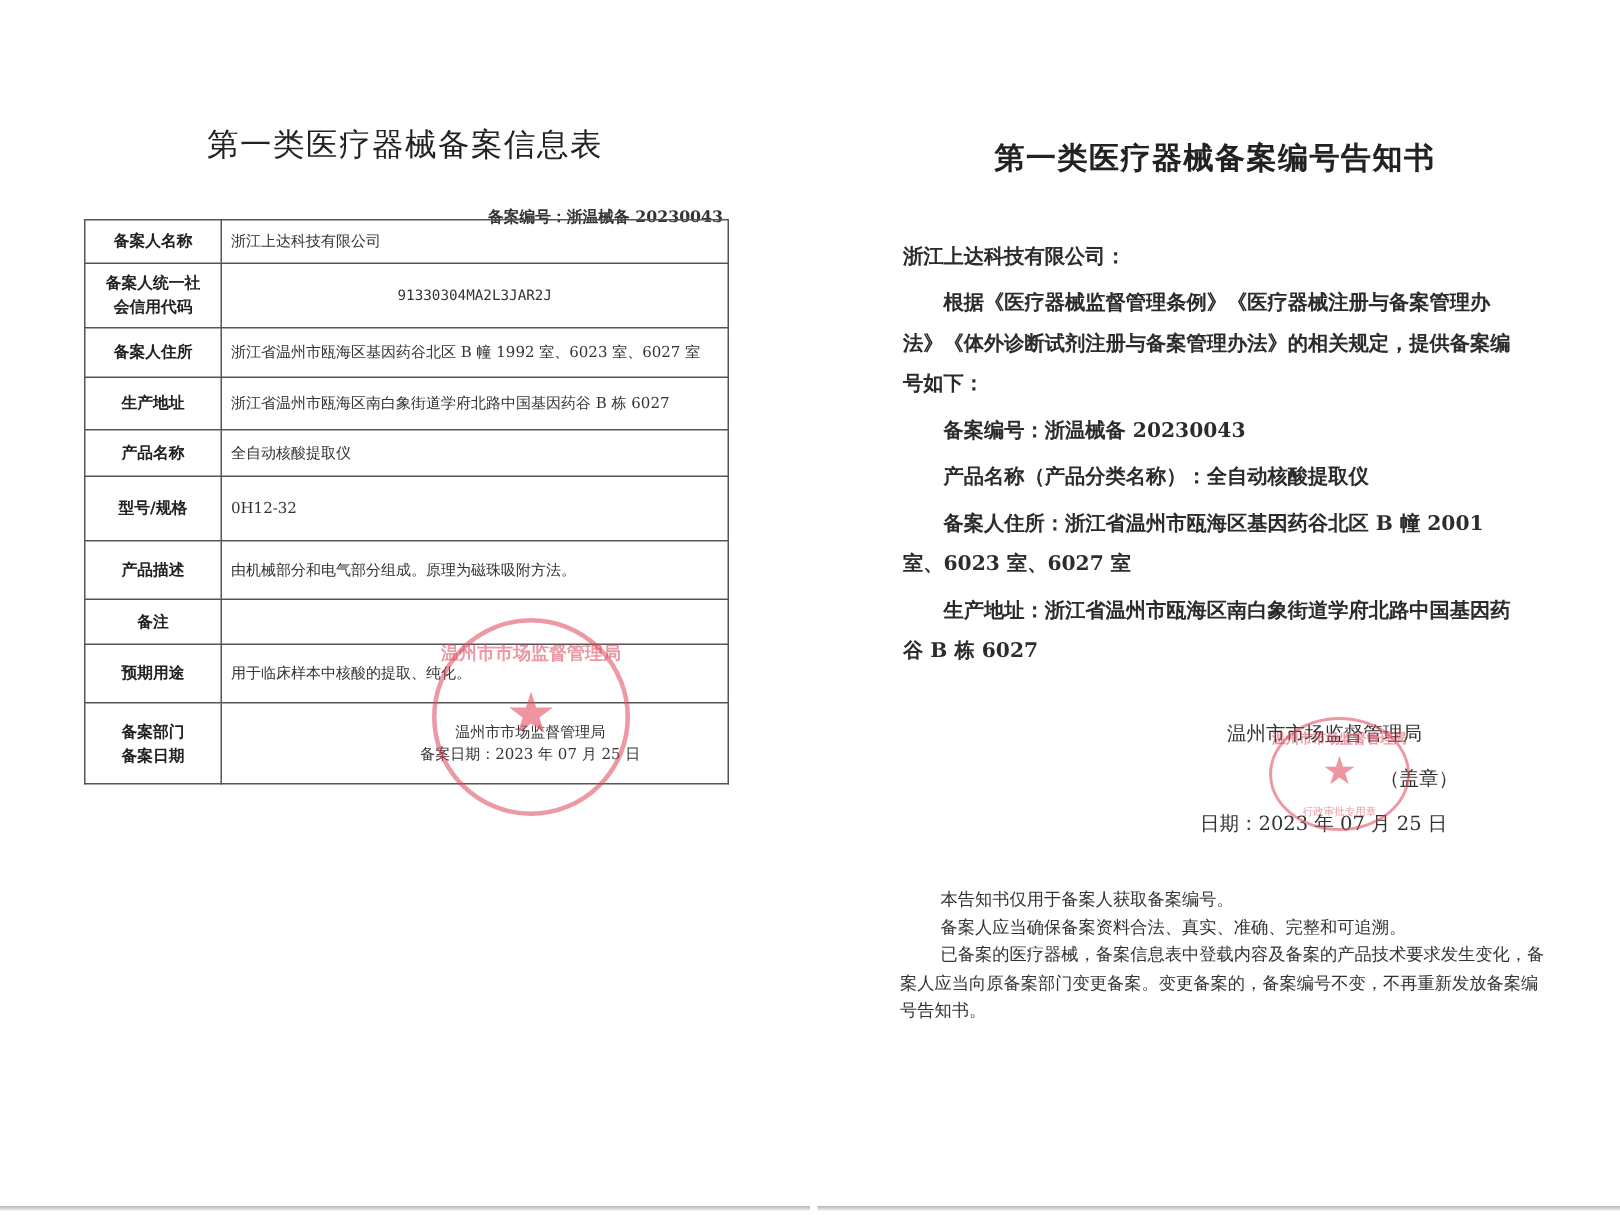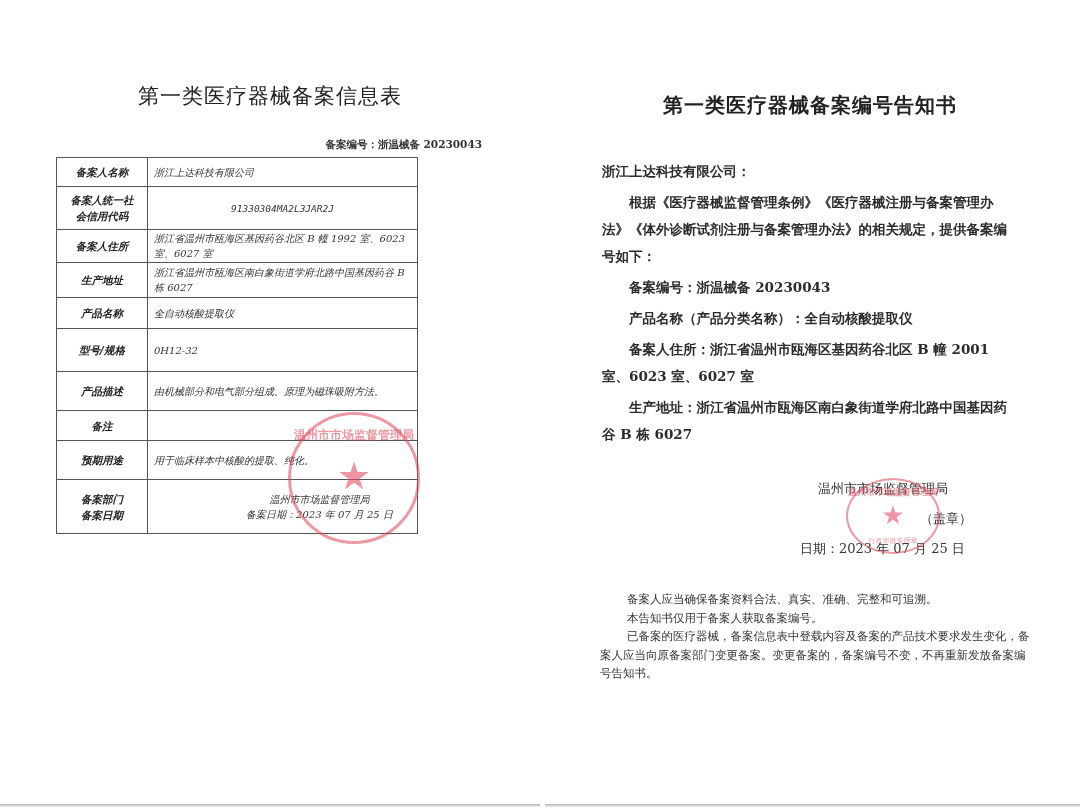--- a/index.html
+++ b/index.html
@@ -21,22 +21,22 @@
   .l-title {
     position: absolute; left: 0; width: 540px; top: 82px; text-align: center;
     font-family: "DejaVu Sans", "Liberation Sans", sans-serif;
     font-size: 21px; color: #222; letter-spacing: 1px;
   }
   .l-regno {
     position: absolute; right: 58px; top: 138px;
     font-size: 10.5px; font-weight: bold; color: #333;
   }
   .info-table {
-    position: absolute; left: 56px; top: 157px; width: 362px;
-    border-collapse: collapse; border: 1.5px solid #444; font-style: italic;
+    position: absolute; left: 56px; top: 146px; width: 430px;
+    border-collapse: collapse; border: 1.5px solid #444;
   }
   .info-table td {
     border: 1px solid #555; font-size: 10px; color: #333; padding: 0 6px;
     vertical-align: middle;
   }
   .info-table td.lbl {
     width: 78px; text-align: center; font-weight: bold;
     font-family: "DejaVu Sans", "Liberation Sans", sans-serif; font-size: 10.5px;
     color: #222; line-height: 16px;
   }
@@ -178,18 +178,18 @@
   <div class="date">日期：2023 年 07 月 25 日</div>
 </div>
 
 <div class="seal seal-right">
   <div class="seal-ring-text">温州市市场监督管理局</div>
   <div class="seal-star">★</div>
   <div class="seal-bottom-text">行政审批专用章</div>
 </div>
 
 <div class="r-notes">
+  <p class="indent">本告知书仅用于备案人获取备案编号。</p>
   <p class="indent">备案人应当确保备案资料合法、真实、准确、完整和可追溯。</p>
-  <p class="indent">本告知书仅用于备案人获取备案编号。</p>
   <p class="indent">已备案的医疗器械，备案信息表中登载内容及备案的产品技术要求发生变化，备案人应当向原备案部门变更备案。变更备案的，备案编号不变，不再重新发放备案编号告知书。</p>
 </div>
 
 <div class="bottom-shadow" style="left:545px;width:535px;"></div>
 
 </body></html>

